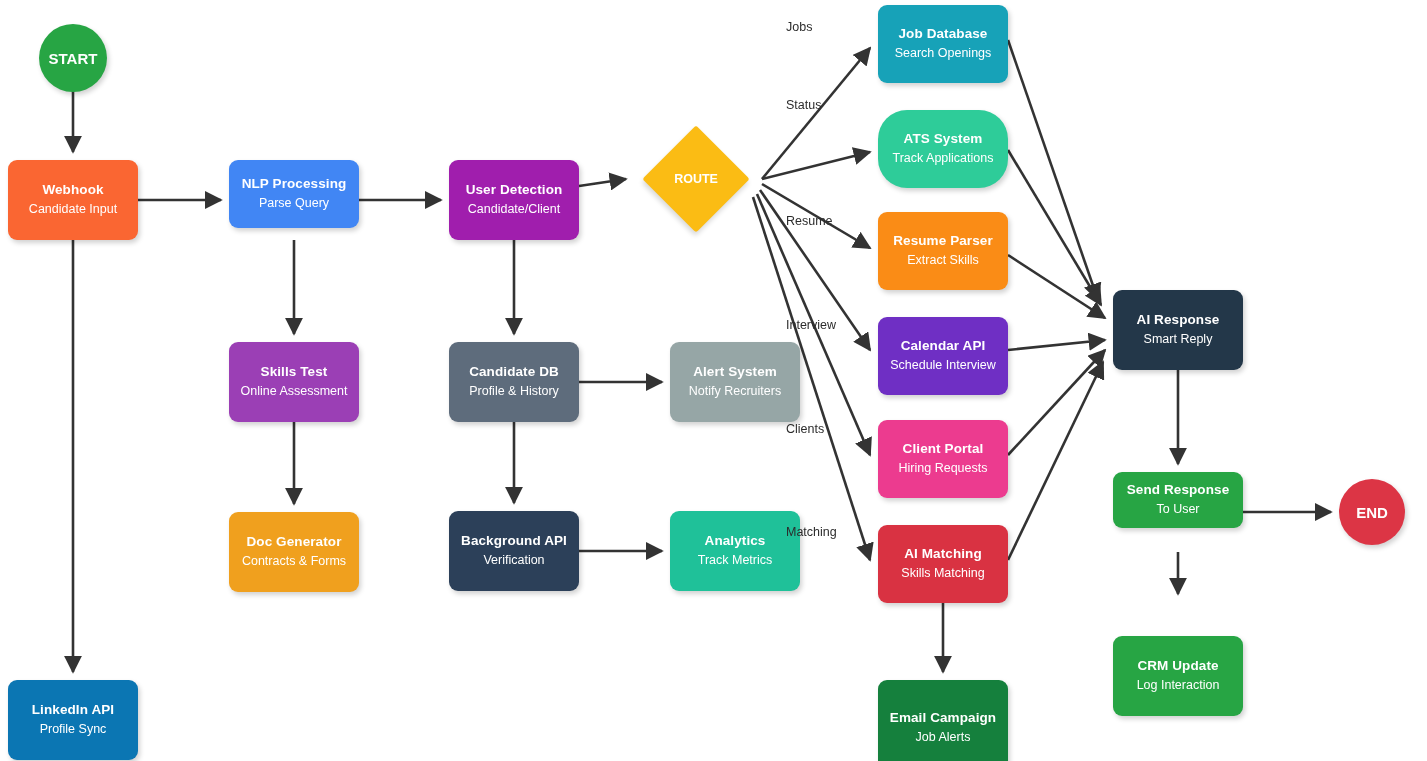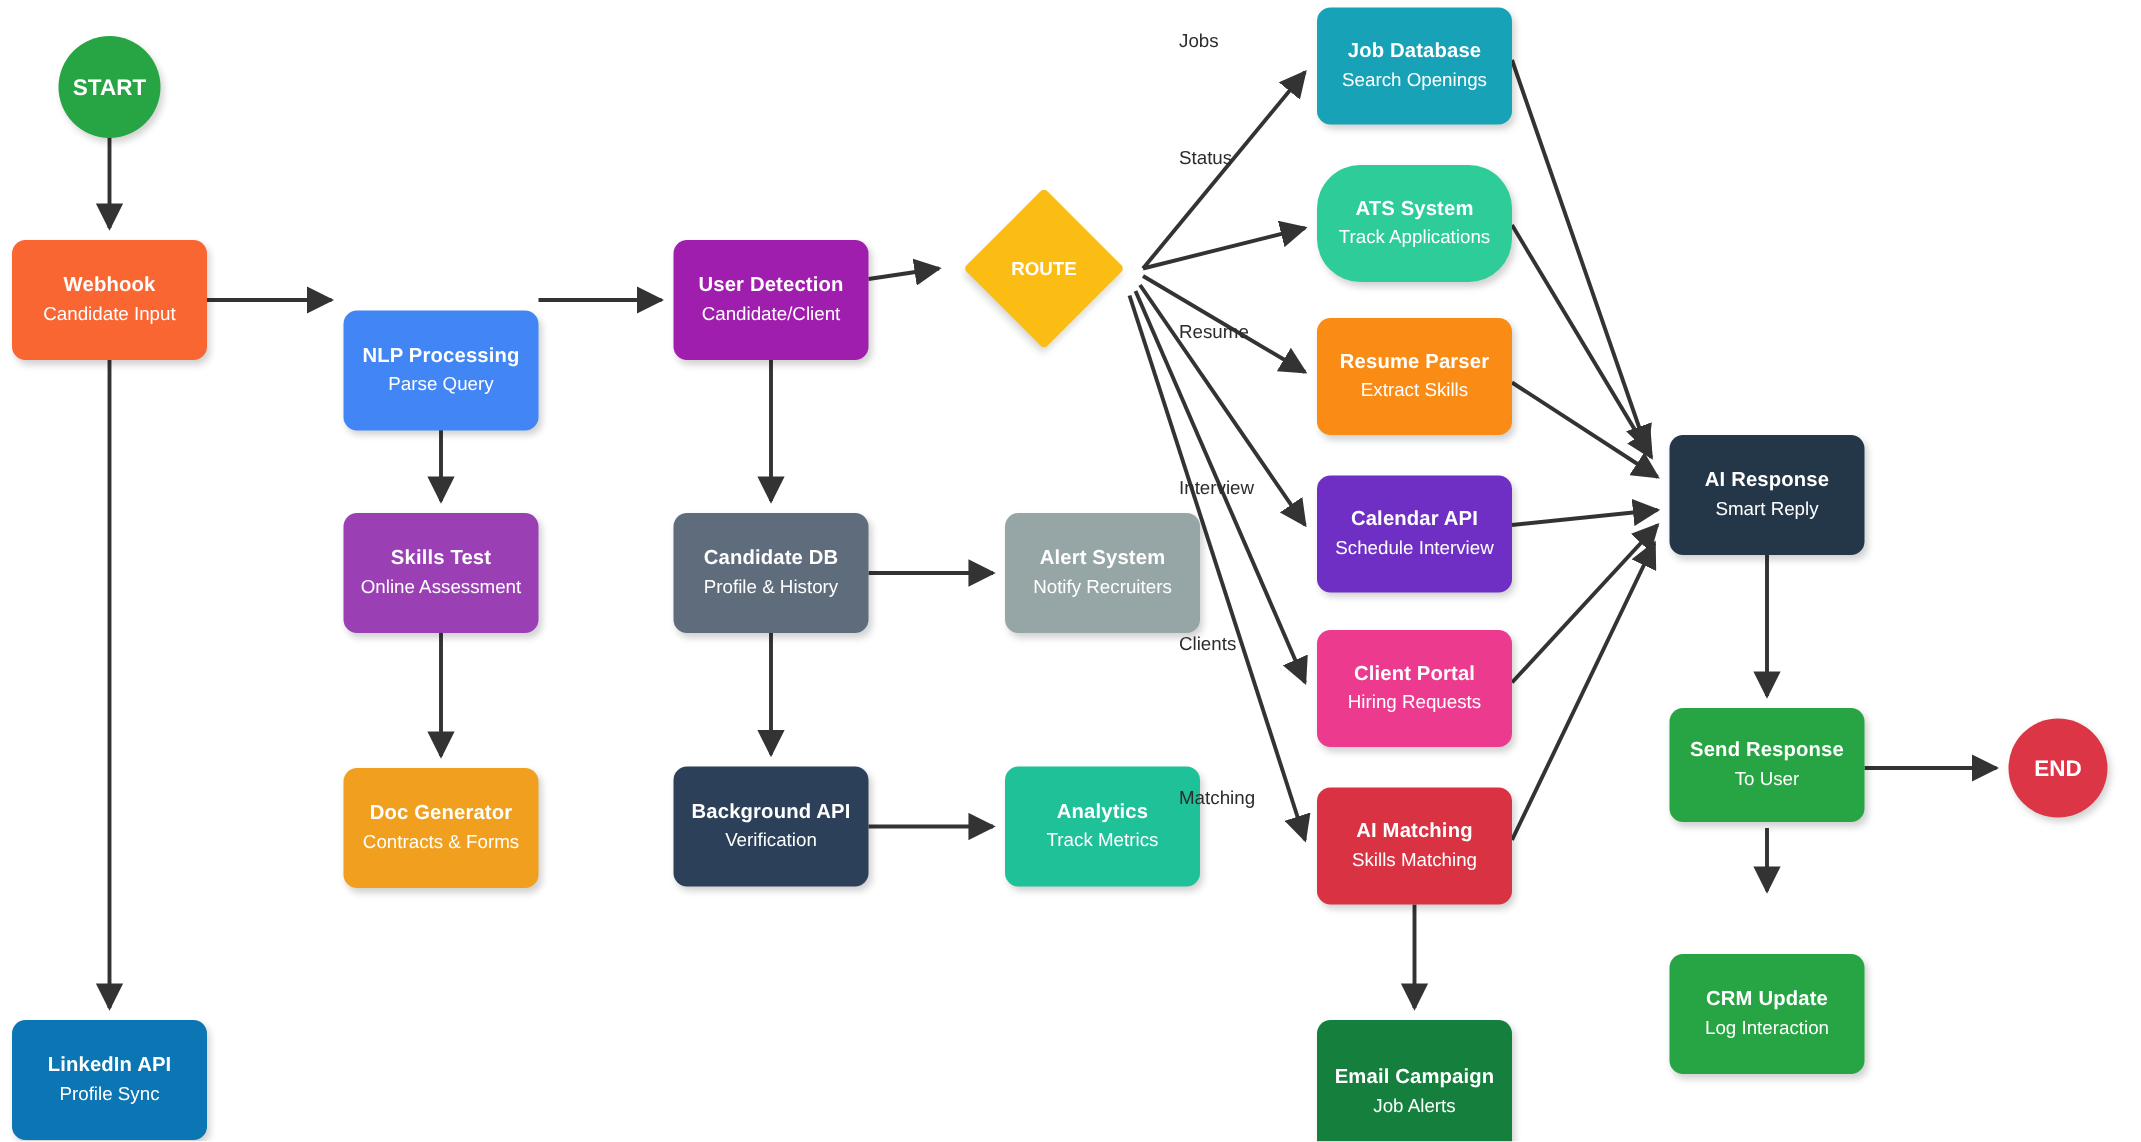--- a/index.html
+++ b/index.html
@@ -58,21 +58,21 @@
         <path d="M 1243,512 L 1331,512" stroke="#333333" stroke-width="2.6" fill="none" marker-end="url(#arrow)"></path>
         <path d="M 1178,552 L 1178,594" stroke="#333333" stroke-width="2.6" fill="none" marker-end="url(#arrow)"></path>
       </g>
   </svg>
 
   <div id="node-layer">
       <div class="node" style="left: 8px; top: 160px; width: 130px; height: 80px; background: rgb(250, 102, 50);">
         <div class="t">Webhook</div>
         <div class="s">Candidate Input</div>
       </div>
-      <div class="node" style="left: 229px; top: 160px; width: 130px; height: 80px; background: rgb(65, 134, 244); margin-top: 47px;">
+      <div class="node" style="left: 229px; top: 160px; width: 130px; height: 68px; background: rgb(65, 134, 244);">
         <div class="t">NLP Processing</div>
         <div class="s">Parse Query</div>
       </div>
       <div class="node" style="left: 449px; top: 160px; width: 130px; height: 80px; background: rgb(160, 30, 173);">
         <div class="t">User Detection</div>
         <div class="s">Candidate/Client</div>
       </div>
       <div class="node" style="left: 229px; top: 342px; width: 130px; height: 80px; background: rgb(155, 63, 181);">
         <div class="t">Skills Test</div>
         <div class="s">Online Assessment</div>
@@ -126,21 +126,21 @@
         <div class="s">Skills Matching</div>
       </div>
       <div class="node" style="left: 878px; top: 680px; width: 130px; height: 95px; background: #15803d;">
         <div class="t">Email Campaign</div>
         <div class="s">Job Alerts</div>
       </div>
       <div class="node" style="left: 1113px; top: 290px; width: 130px; height: 80px; background: rgb(35, 55, 73);">
         <div class="t">AI Response</div>
         <div class="s">Smart Reply</div>
       </div>
-      <div class="node" style="left: 1113px; top: 472px; width: 130px; height: 76px; background: rgb(39, 165, 68);">
+      <div class="node" style="left: 1113px; top: 472px; width: 130px; height: 56px; background: rgb(39, 165, 68);">
         <div class="t">Send Response</div>
         <div class="s">To User</div>
       </div>
       <div class="node" style="left: 1113px; top: 636px; width: 130px; height: 80px; background: rgb(39, 165, 68);">
         <div class="t">CRM Update</div>
         <div class="s">Log Interaction</div>
       </div>
       <div class="circle" style="left: 39px; top: 24px; width: 68px; height: 68px; background: rgb(39, 165, 68);">START</div>
       <div class="circle" style="left: 1339px; top: 479px; width: 66px; height: 66px; background: rgb(220, 53, 69);">END</div>
       <div class="diamond" style="left: 632px; top: 140px; width: 128px; height: 78px;">

